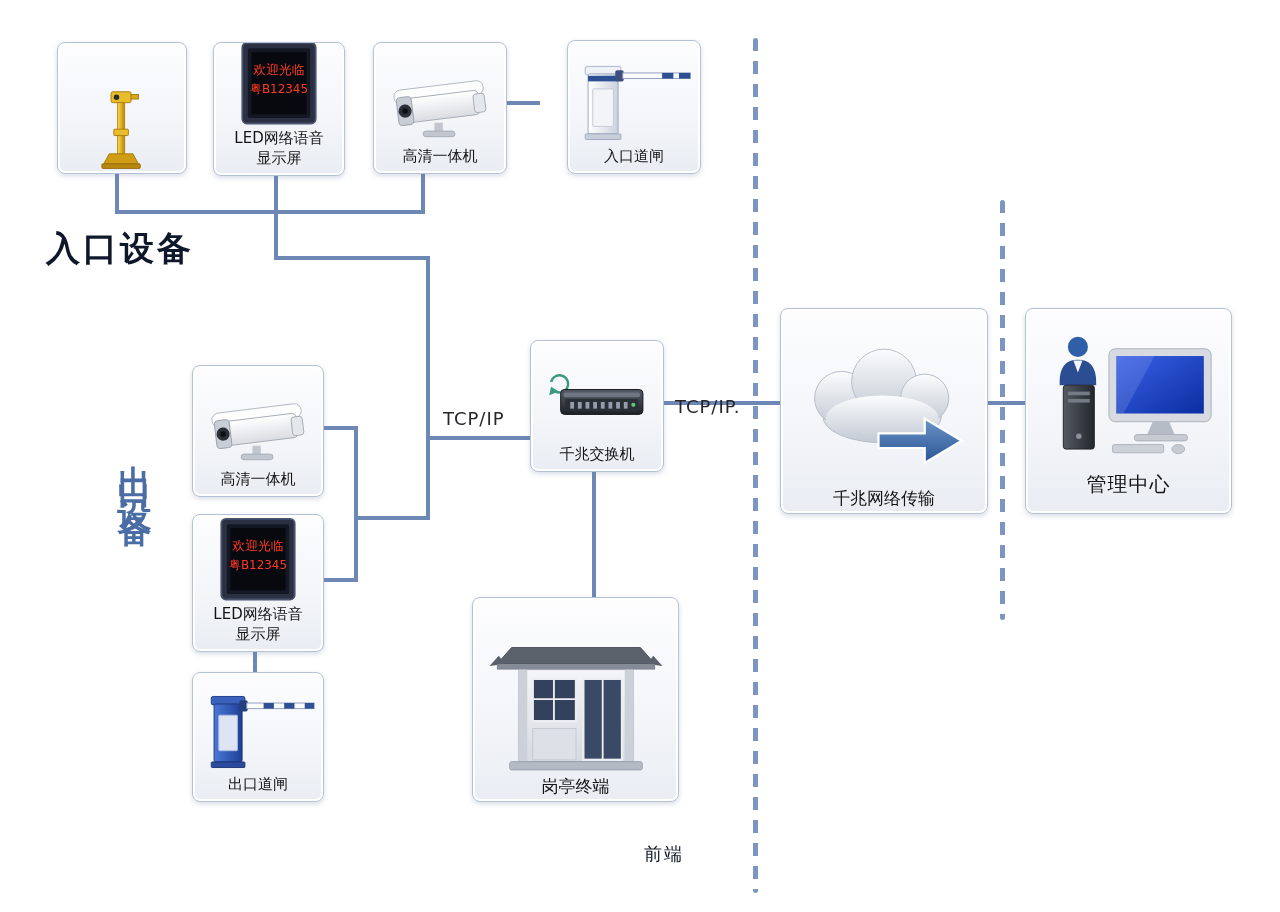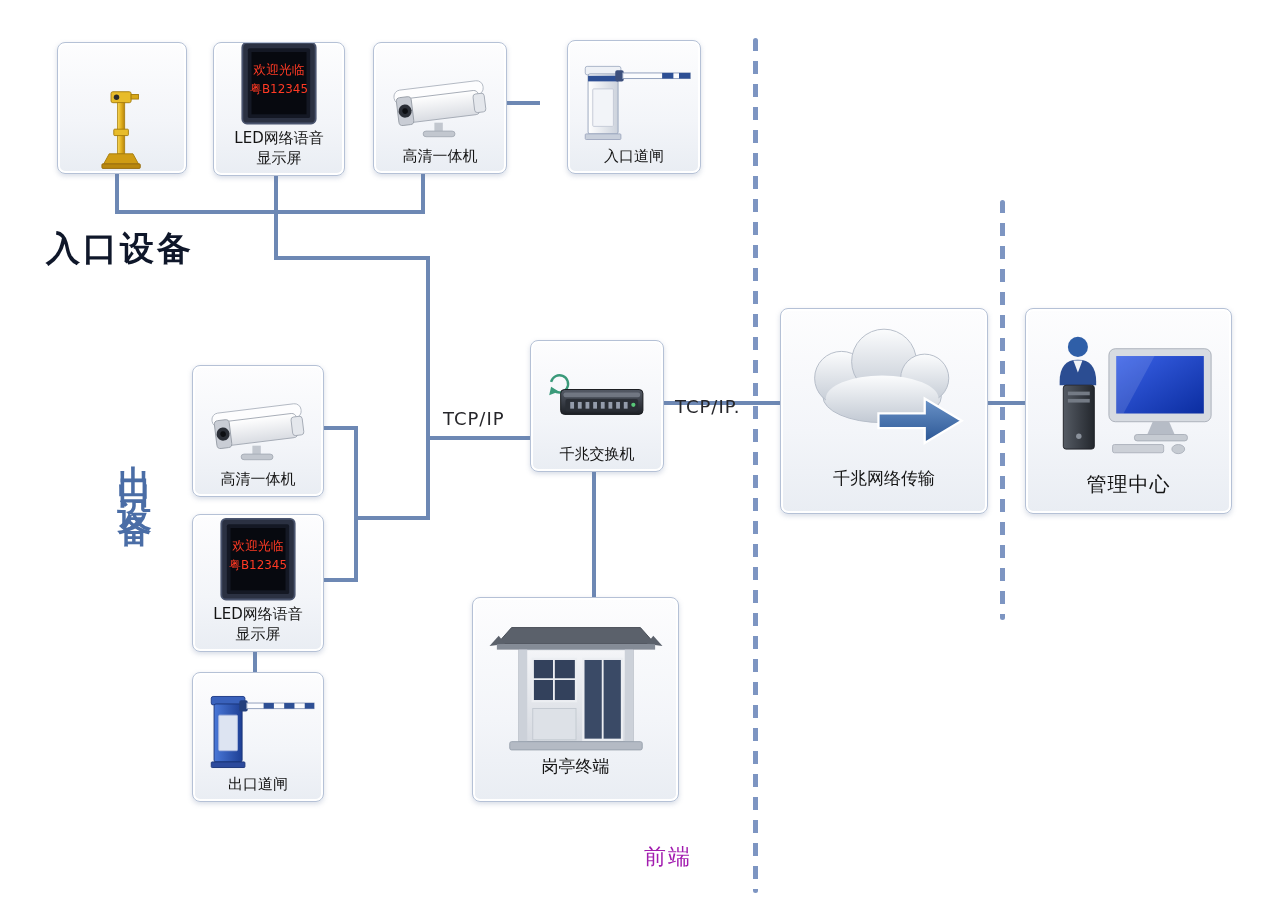--- a/index.html
+++ b/index.html
@@ -10,28 +10,28 @@
   .line{position:absolute;background:#6d88b4;}
   .dashed{position:absolute;width:5px;border-radius:3px;
     background:repeating-linear-gradient(180deg,#7d95c2 0px,#7d95c2 13px,transparent 13px,transparent 23px);}
 
   
   .node{position:absolute;display:flex;flex-direction:column;border:1px solid #b5c1d6;border-radius:8px;
     background:linear-gradient(180deg,#fdfdfe 0%,#f3f5f9 60%,#e9edf3 100%);
     box-shadow:0 2px 5px rgba(110,130,165,.28), inset 0 0 0 2px #ffffff;}
   .icon{flex:1;display:flex;align-items:flex-end;justify-content:center;overflow:hidden;}
   .nlabel{text-align:center;padding:0 4px 7px;font-size:15px;line-height:1.3;color:#141414;}
-  .nlabel.lg{font-size:17px;padding-bottom:24px;}
+  .nlabel.lg{font-size:17px;padding-bottom:4px;}
   .nlabel.xl{font-size:20px;padding-bottom:16px;letter-spacing:1px;}
 
   
   .biglabel{position:absolute;font-size:34px;font-weight:bold;color:#0f172a;letter-spacing:3px;}
   .vlabel{position:absolute;font-size:34px;font-weight:bold;color:#4a6da6;
     writing-mode:vertical-rl;text-orientation:upright;letter-spacing:16px;}
-  .smlabel{position:absolute;font-size:22px;color:#a21caf;letter-spacing:2px;}
+  .smlabel{position:absolute;font-size:18px;color:#0f172a;letter-spacing:2px;}
   .tcpip{position:absolute;font-size:18px;color:#26262a;letter-spacing:1px;}
 </style>
 </head>
 <body>
 
 <div class="canvas">
 
   <div class="line" style="left:115px;top:172px;width:4px;height:42px;"></div>
   <div class="line" style="left:421px;top:172px;width:4px;height:42px;"></div>
   <div class="line" style="left:115px;top:210px;width:310px;height:4px;"></div>

